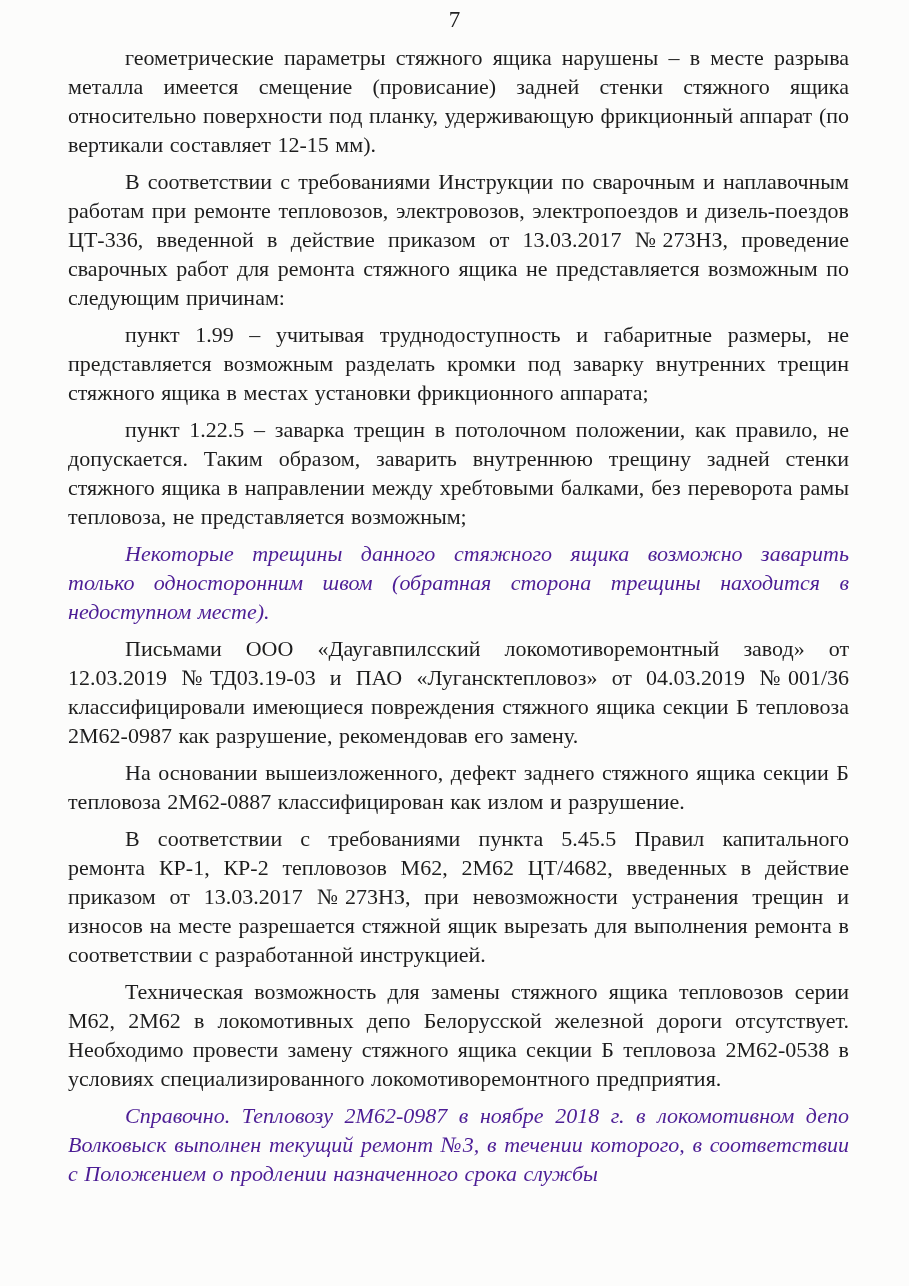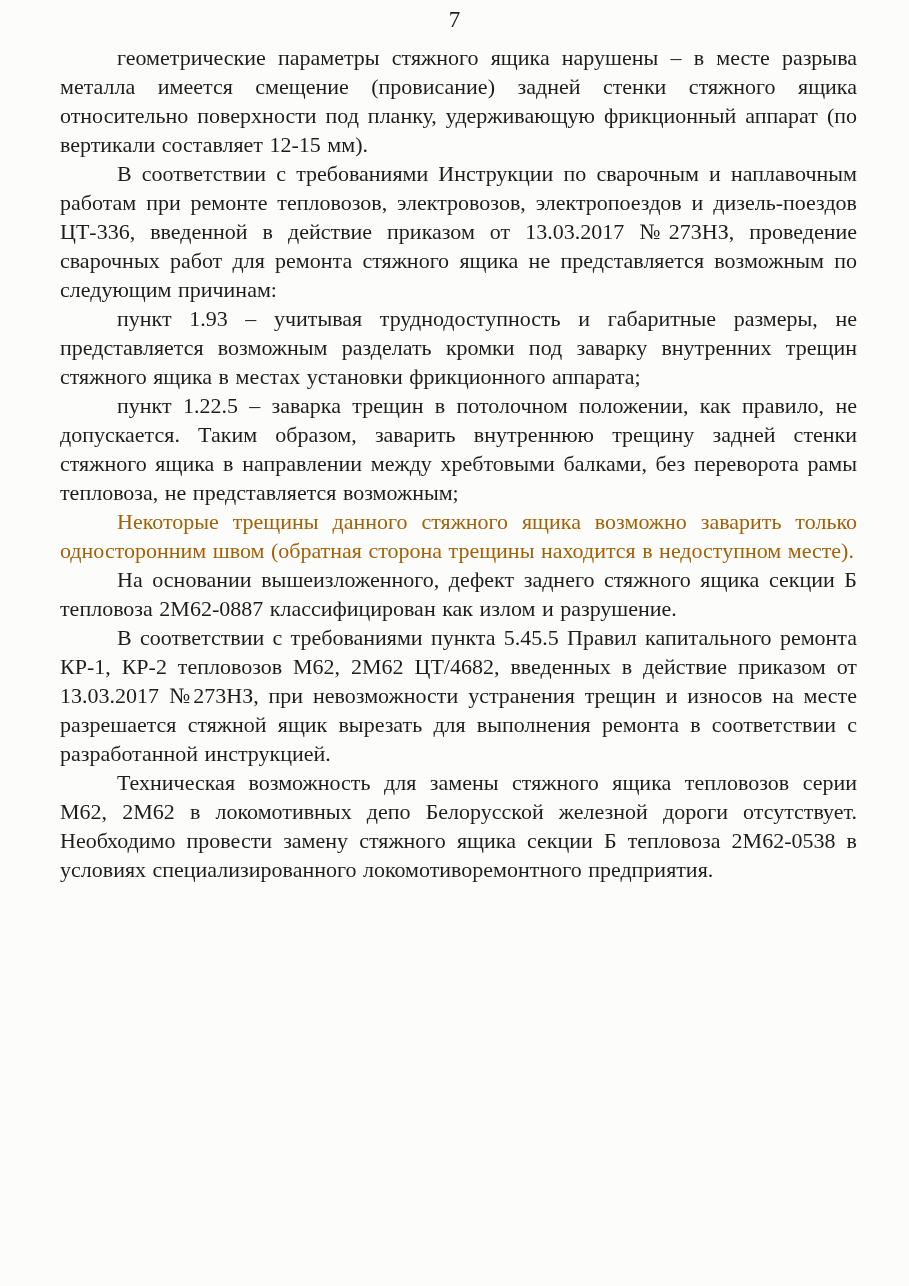--- a/index.html
+++ b/index.html
@@ -22,41 +22,44 @@
     font-size: 23px;
     line-height: 26px;
     padding-top: 7px;
     margin-bottom: 10px;
     color: #222;
   }
   .content {
     padding: 0 52px 0 60px;
   }
   .para {
-    margin: 0;
+    margin: 8px;
     font-size: 22px;
     line-height: 29px;
     text-align: justify;
     text-indent: 57px;
     word-spacing: 1px;
     color: #1d1d1d;
   }
   .para.em {
-    color: #a16207;
+    font-style: italic;
+    color: #4c1d95;
   }
 </style>
 </head>
 <body>
 
 <div class="page">
   <div class="page-number">7</div>
 
   <div class="content">
     <p class="para">геометрические параметры стяжного ящика нарушены – в месте разрыва металла имеется смещение (провисание) задней стенки стяжного ящика относительно поверхности под планку, удерживающую фрикционный аппарат (по вертикали составляет 12-15 мм).</p>
     <p class="para">В соответствии с требованиями Инструкции по сварочным и наплавочным работам при ремонте тепловозов, электровозов, электропоездов и дизель-поездов ЦТ-336, введенной в действие приказом от 13.03.2017 №273НЗ, проведение сварочных работ для ремонта стяжного ящика не представляется возможным по следующим причинам:</p>
-    <p class="para">пункт 1.93 – учитывая труднодоступность и габаритные размеры, не представляется возможным разделать кромки под заварку внутренних трещин стяжного ящика в местах установки фрикционного аппарата;</p>
+    <p class="para">пункт 1.99 – учитывая труднодоступность и габаритные размеры, не представляется возможным разделать кромки под заварку внутренних трещин стяжного ящика в местах установки фрикционного аппарата;</p>
     <p class="para">пункт 1.22.5 – заварка трещин в потолочном положении, как правило, не допускается. Таким образом, заварить внутреннюю трещину задней стенки стяжного ящика в направлении между хребтовыми балками, без переворота рамы тепловоза, не представляется возможным;</p>
     <p class="para em">Некоторые трещины данного стяжного ящика возможно заварить только односторонним швом (обратная сторона трещины находится в недоступном месте).</p>
+    <p class="para">Письмами ООО «Даугавпилсский локомотиворемонтный завод» от 12.03.2019 №ТД03.19-03 и ПАО «Лугансктепловоз» от 04.03.2019 №001/36 классифицировали имеющиеся повреждения стяжного ящика секции Б тепловоза 2М62-0987 как разрушение, рекомендовав его замену.</p>
     <p class="para">На основании вышеизложенного, дефект заднего стяжного ящика секции Б тепловоза 2М62-0887 классифицирован как излом и разрушение.</p>
     <p class="para">В соответствии с требованиями пункта 5.45.5 Правил капитального ремонта КР-1, КР-2 тепловозов М62, 2М62 ЦТ/4682, введенных в действие приказом от 13.03.2017 №273НЗ, при невозможности устранения трещин и износов на месте разрешается стяжной ящик вырезать для выполнения ремонта в соответствии с разработанной инструкцией.</p>
     <p class="para">Техническая возможность для замены стяжного ящика тепловозов серии М62, 2М62 в локомотивных депо Белорусской железной дороги отсутствует. Необходимо провести замену стяжного ящика секции Б тепловоза 2М62-0538 в условиях специализированного локомотиворемонтного предприятия.</p>
+    <p class="para em">Справочно. Тепловозу 2М62-0987 в ноябре 2018 г. в локомотивном депо Волковыск выполнен текущий ремонт №3, в течении которого, в соответствии с Положением о продлении назначенного срока службы</p>
   </div>
 </div>
 
 </body></html>

